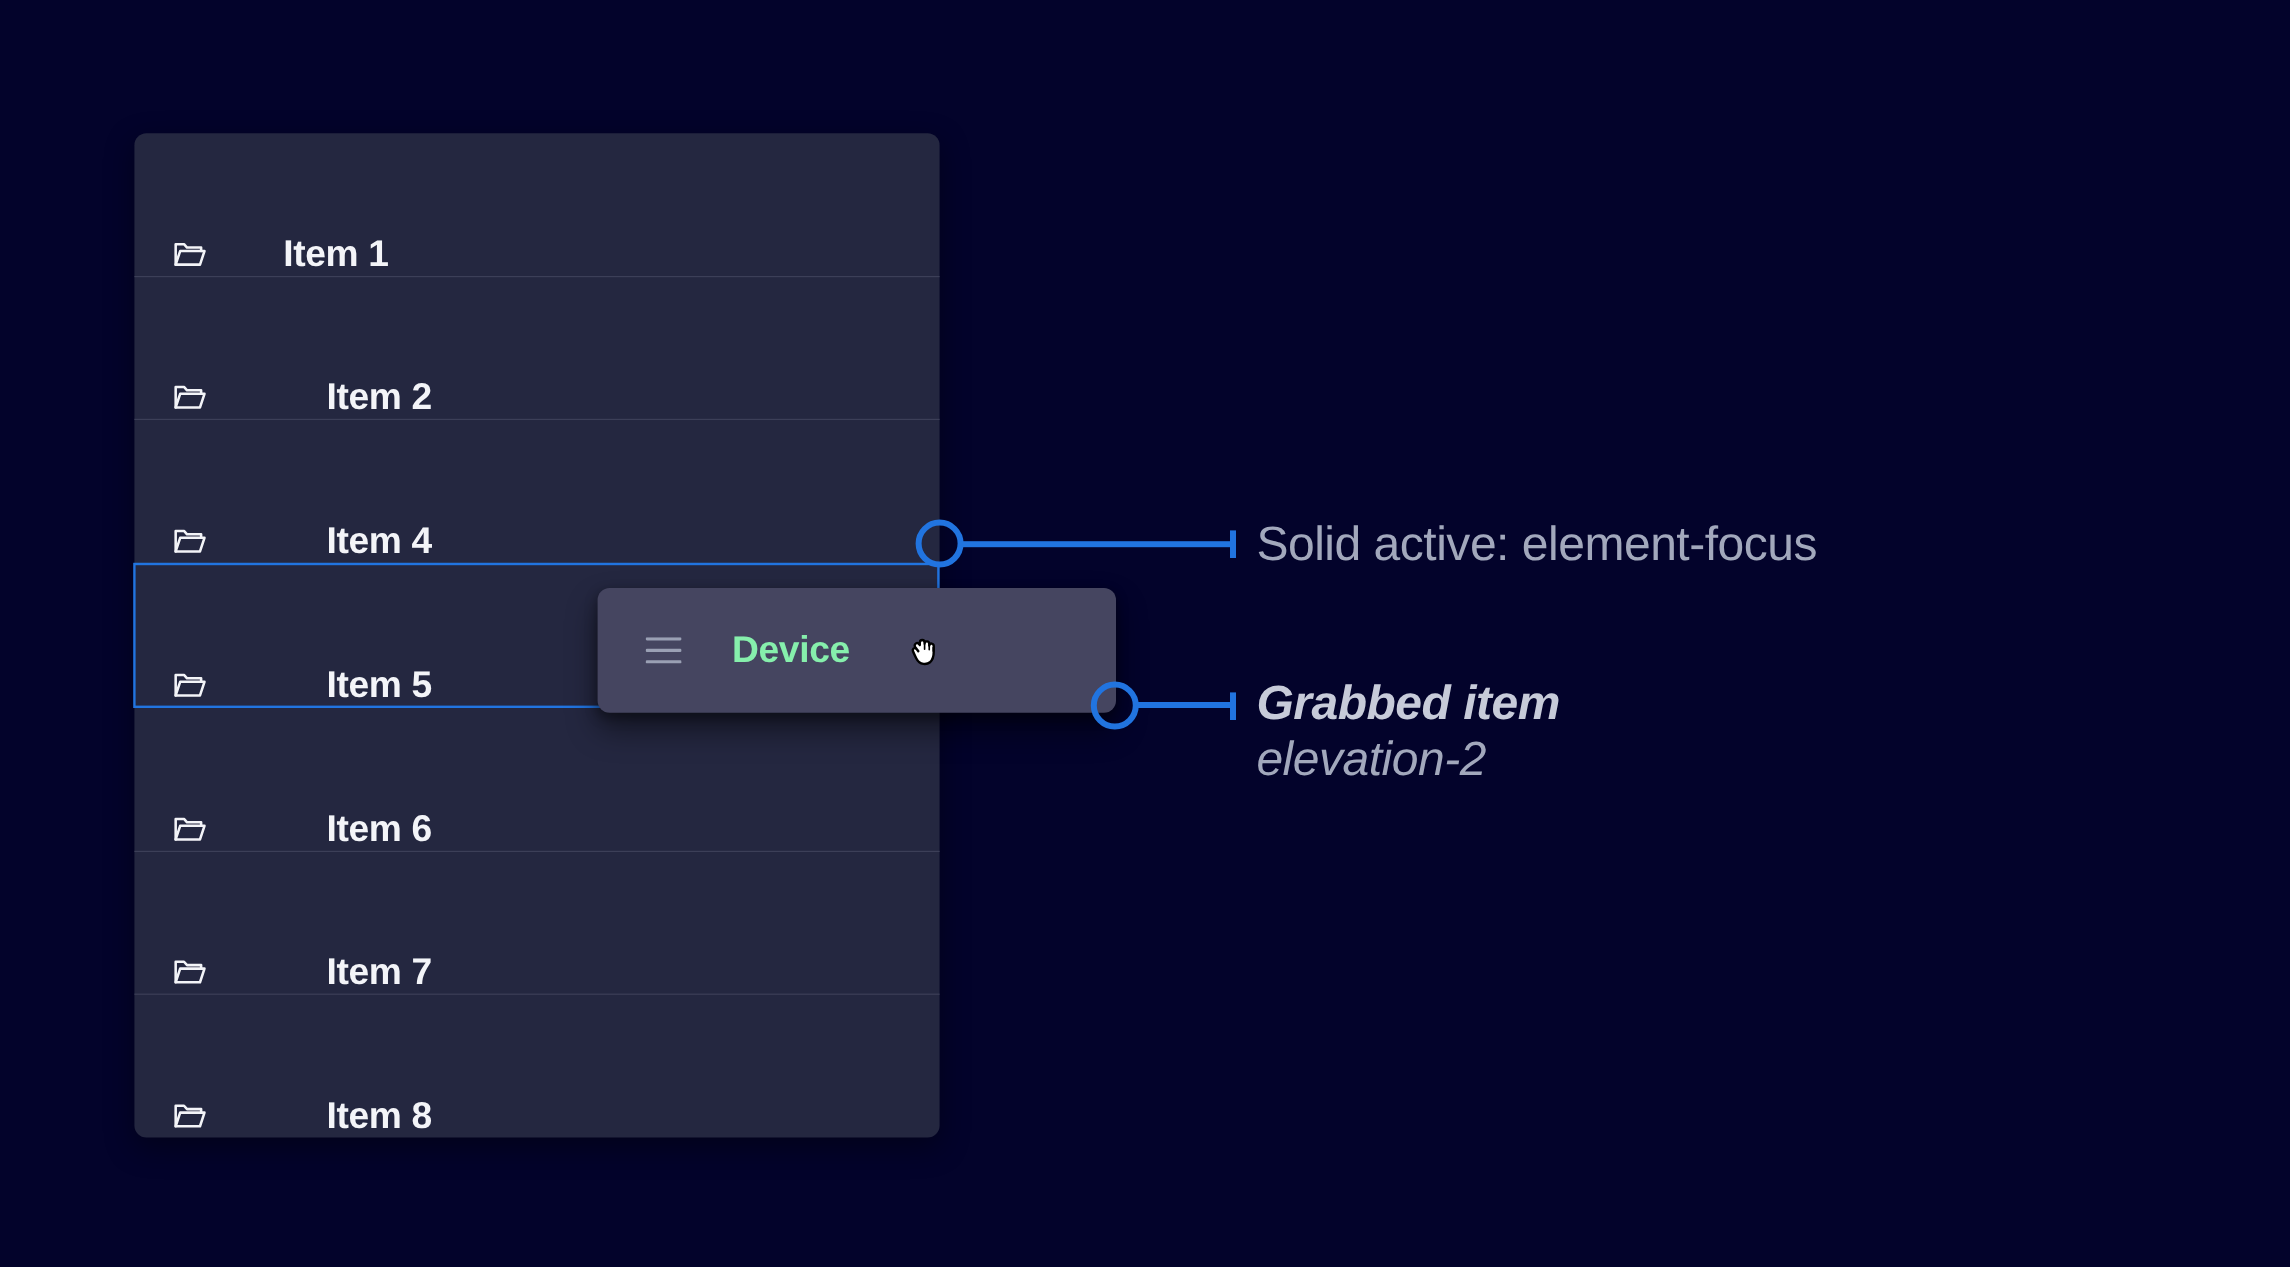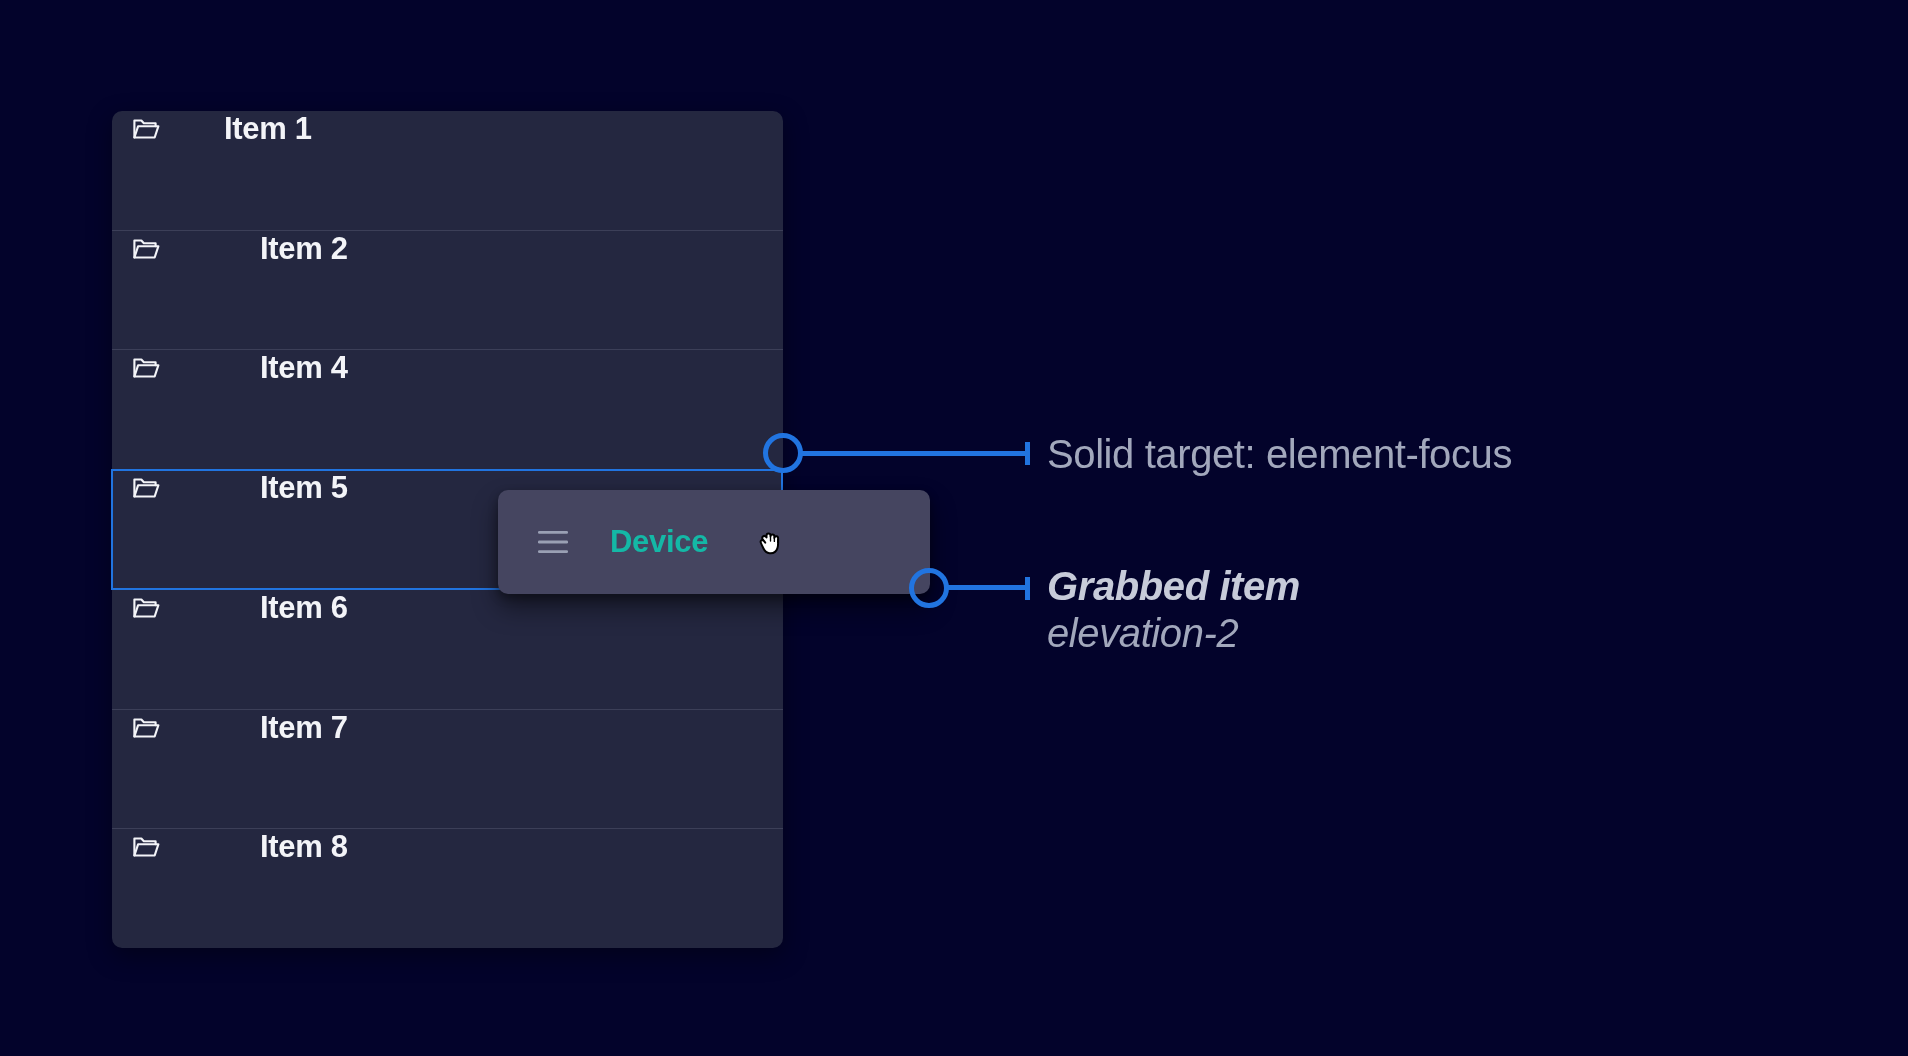--- a/index.html
+++ b/index.html
@@ -13,22 +13,22 @@
   .stage{position:relative;width:1908px;height:1056px;background:var(--background);}
 
   
   .list-card{
     position:absolute;left:112px;top:111px;width:671px;height:837px;
     background:var(--list-bg);border-radius:10px;
     box-shadow:0 8px 24px rgba(0,0,0,.38);
     display:flex;flex-direction:column;z-index:1;
   }
   .row{
-    position:relative;flex:1;display:flex;align-items:flex-start;
-    padding-left:16px;
+    position:relative;flex:1;display:flex;align-items:flex-end;
+    padding-left:28px;
   }
   .row + .row{border-top:1px solid var(--divider);gap:36px;}
   .row .icon{width:36px;height:36px;flex:0 0 36px;display:flex;align-items:center;justify-content:center;}
   .row .icon svg{width:36px;height:32px;}
   .row .label{
     margin-left:60px;font-size:31px;font-weight:700;color:var(--item-text);
     letter-spacing:-.3px;white-space:nowrap;
   }
   .row.drop-target::after{
     content:"";position:absolute;left:-1px;right:0px;top:-1px;bottom:-1px;
@@ -37,21 +37,21 @@
 
   
   .device-card{
     position:absolute;left:498px;top:490px;width:432px;height:104px;
     background:var(--device-bg);border-radius:10px;z-index:3;
     box-shadow:0 14px 26px rgba(0,0,0,.45),0 4px 10px rgba(0,0,0,.35);
   }
   .device-card .drag-handle{position:absolute;left:40px;top:50%;transform:translateY(-50%);width:30px;height:22px;display:block;}
   .device-card .device-label{
     position:absolute;left:112px;top:0;height:100%;display:flex;align-items:center;
-    font-size:31px;font-weight:700;color:#14b8a6;letter-spacing:-.3px;white-space:nowrap;
+    font-size:31px;font-weight:700;color:#86efac;letter-spacing:-.3px;white-space:nowrap;
   }
   .grab-cursor{position:absolute;left:750px;top:522px;width:40px;height:40px;z-index:6;}
 
   
   .callout-circle{
     position:absolute;width:40px;height:40px;border:5px solid var(--accent);
     border-radius:50%;background:transparent;z-index:4;
   }
   .circle-1{left:763px;top:433px;}
   .circle-2{left:909px;top:568px;}
@@ -164,21 +164,21 @@
     <svg viewBox="0 0 32 32" width="40" height="40">
       <path fill="#ffffff" stroke="#000000" stroke-width="1.6" stroke-linejoin="round" d="M10.2 13.9 c-1.4-2 1.2-3.8 2.7-1.9 l.3.4 v-1.5 c0-2.4 3.2-2.4 3.2 0 v.7 c.1-2.2 3.1-2.1 3.1.1 v1 c.4-1.9 3-1.6 3 .5 v3.6 c0 3.6-1 5.9-2.5 7.1 c-1.1.9-2.8 1.3-4.4 1.1 c-2.4-.3-3.7-1.6-4.8-3.8 c-.7-1.4-1.8-3.7-2.2-4.8 c-.5-1.3.8-2.3 1.9-1.7 c.7.4 1.3 1.1 1.7 1.8 z"></path>
       <path fill="none" stroke="#000000" stroke-width="1.1" stroke-linecap="round" d="M16.4 12.1 v3.1 M19.5 12.6 v2.9 M22.2 14.1 v2.4"></path>
     </svg>
   </span>
 
   <span class="callout-circle circle-1"></span>
   <span class="callout-line line-1"></span>
   <span class="callout-tick tick-1"></span>
   <div class="annotation annotation-1">
-    <div class="subtitle">Solid target: element-focus</div>
+    <div class="subtitle">Solid active: element-focus</div>
   </div>
 
   <span class="callout-circle circle-2"></span>
   <span class="callout-line line-2"></span>
   <span class="callout-tick tick-2"></span>
   <div class="annotation annotation-2">
     <div class="title">Grabbed item</div>
     <div class="subtitle">elevation-2</div>
   </div>
 

